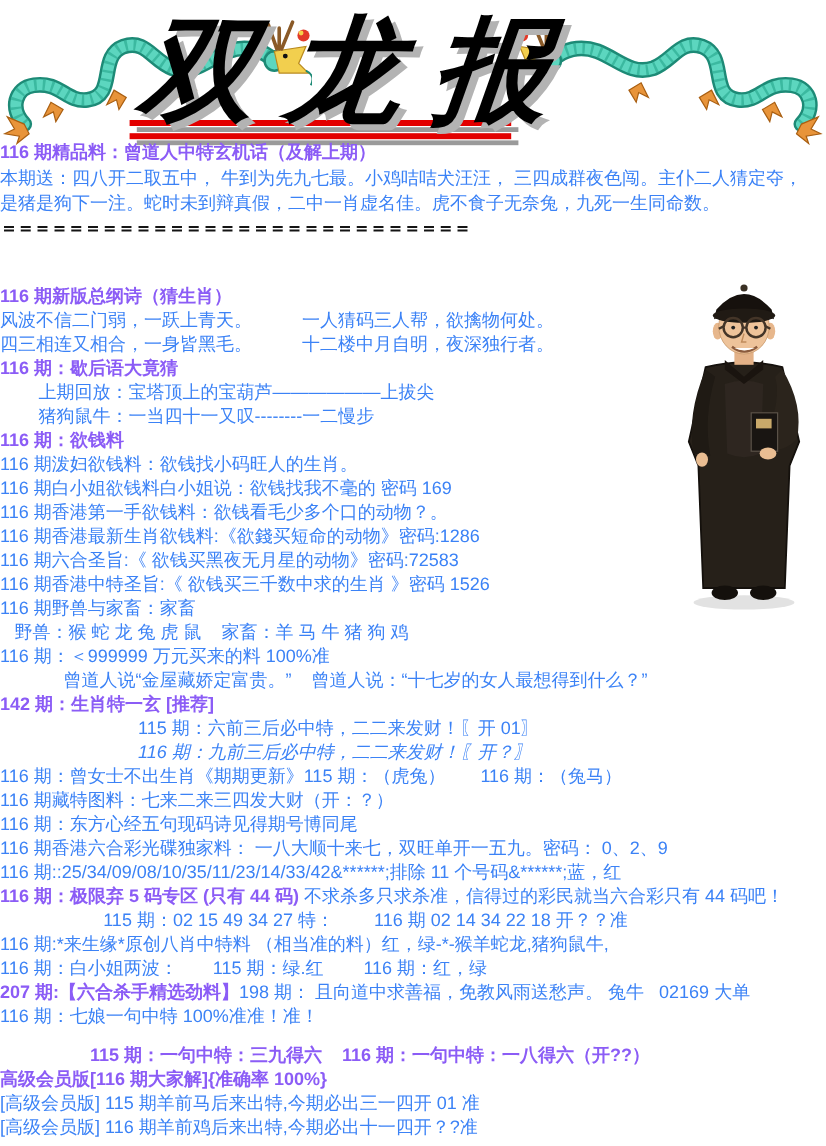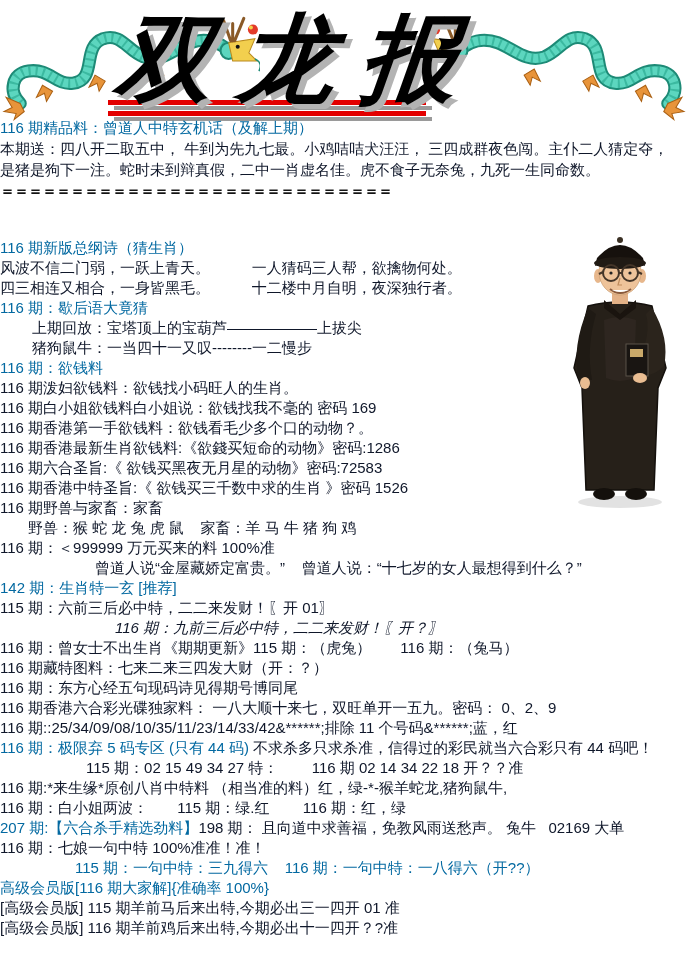--- a/index.html
+++ b/index.html
@@ -23,22 +23,22 @@
   .bar{height:5px;}
   .bar.red{background:#e30000;width:318px;}
   .bar.gray{background:#9a9a9a;height:4px;width:318px;margin-left:6px;}
   .bar + .bar{margin-top:1px;}
   
   .textblock{position:absolute;left:0;width:688px;z-index:2;}
   #section-a{top:117px;}
   #section-a .line{line-height:21px;}
   #section-b{top:238px;}
   .line{font-size:15px;line-height:20px;white-space:pre;color:#141414;}
-  .seg-black{color:#0f172a;}
-  .seg-red{color:#0369a1;font-weight:normal;}
+  .seg-black{color:#3b82f6;}
+  .seg-red{color:#8b5cf6;font-weight:bold;}
   .seg-eq{color:#141414;letter-spacing:-1px;font-weight:bold;}
   
   .portrait{position:absolute;left:552px;top:228px;width:136px;height:282px;z-index:2;}
 </style>
 </head>
 <body>
 
 <div>
 
   <svg class="dragon left" viewBox="0 0 255 108">
@@ -137,34 +137,34 @@
     <div class="line" style="padding-left: 32px;"><span class="seg-black">上期回放：宝塔顶上的宝葫芦——————上拔尖</span></div>
     <div class="line" style="padding-left: 32px;"><span class="seg-black">猪狗鼠牛：一当四十一又叹--------一二慢步</span></div>
     <div class="line"><span class="seg-red">116 期：欲钱料</span></div>
     <div class="line"><span class="seg-black">116 期泼妇欲钱料：欲钱找小码旺人的生肖。</span></div>
     <div class="line"><span class="seg-black">116 期白小姐欲钱料白小姐说：欲钱找我不毫的 密码 169</span></div>
     <div class="line"><span class="seg-black">116 期香港第一手欲钱料：欲钱看毛少多个口的动物？。</span></div>
     <div class="line"><span class="seg-black">116 期香港最新生肖欲钱料:《欲錢买短命的动物》密码:1286</span></div>
     <div class="line"><span class="seg-black">116 期六合圣旨:《 欲钱买黑夜无月星的动物》密码:72583</span></div>
     <div class="line"><span class="seg-black">116 期香港中特圣旨:《 欲钱买三千数中求的生肖 》密码 1526</span></div>
     <div class="line"><span class="seg-black">116 期野兽与家畜：家畜</span></div>
-    <div class="line" style="padding-left: 28px;"><span class="seg-black">野兽：猴 蛇 龙 兔 虎 鼠    家畜：羊 马 牛 猪 狗 鸡</span></div>
+    <div class="line" style="padding-left: 12px;"><span class="seg-black">野兽：猴 蛇 龙 兔 虎 鼠    家畜：羊 马 牛 猪 狗 鸡</span></div>
     <div class="line"><span class="seg-black">116 期：＜999999 万元买来的料 100%准</span></div>
-    <div class="line" style="padding-left: 95px;"><span class="seg-black">曾道人说“金屋藏娇定富贵。”    曾道人说：“十七岁的女人最想得到什么？”</span></div>
+    <div class="line" style="padding-left: 53px;"><span class="seg-black">曾道人说“金屋藏娇定富贵。”    曾道人说：“十七岁的女人最想得到什么？”</span></div>
     <div class="line"><span class="seg-red">142 期：生肖特一玄 [推荐]</span></div>
-    <div class="line" style=""><span class="seg-black">115 期：六前三后必中特，二二来发财！〖开 01〗</span></div>
+    <div class="line" style="padding-left: 115px;"><span class="seg-black">115 期：六前三后必中特，二二来发财！〖开 01〗</span></div>
     <div class="line" style="padding-left: 115px; font-style: italic;"><span class="seg-black">116 期：九前三后必中特，二二来发财！〖开？〗</span></div>
     <div class="line"><span class="seg-black">116 期：曾女士不出生肖《期期更新》115 期：（虎兔）       116 期：（兔马）</span></div>
     <div class="line"><span class="seg-black">116 期藏特图料：七来二来三四发大财（开：？）</span></div>
     <div class="line"><span class="seg-black">116 期：东方心经五句现码诗见得期号博同尾</span></div>
     <div class="line"><span class="seg-black">116 期香港六合彩光碟独家料： 一八大顺十来七，双旺单开一五九。密码： 0、2、9</span></div>
     <div class="line"><span class="seg-black">116 期::25/34/09/08/10/35/11/23/14/33/42&amp;******;排除 11 个号码&amp;******;蓝，红</span></div>
     <div class="line"><span class="seg-red">116 期：极限弃 5 码专区 (只有 44 码) </span><span class="seg-black">不求杀多只求杀准，信得过的彩民就当六合彩只有 44 码吧！</span></div>
     <div class="line" style="padding-left: 86px;"><span class="seg-black">115 期：02 15 49 34 27 特：        116 期 02 14 34 22 18 开？？准</span></div>
     <div class="line"><span class="seg-black">116 期:*来生缘*原创八肖中特料 （相当准的料）红，绿-*-猴羊蛇龙,猪狗鼠牛,</span></div>
     <div class="line"><span class="seg-black">116 期：白小姐两波：       115 期：绿.红        116 期：红，绿</span></div>
     <div class="line"><span class="seg-red">207 期:【六合杀手精选劲料】</span><span class="seg-black">198 期： 且向道中求善福，免教风雨送愁声。 兔牛   02169 大单</span></div>
     <div class="line"><span class="seg-black">116 期：七娘一句中特 100%准准！准！</span></div>
-    <div class="line" style="padding-left: 75px;"><span class="seg-red">115 期：一句中特：三九得六    116 期：一句中特：一八得六（开??）</span></div>
+    <div class="line" style="padding-left: 75px; margin-top: 12px;"><span class="seg-red">115 期：一句中特：三九得六    116 期：一句中特：一八得六（开??）</span></div>
     <div class="line"><span class="seg-red">高级会员版[116 期大家解]{准确率 100%}</span></div>
     <div class="line"><span class="seg-black">[高级会员版] 115 期羊前马后来出特,今期必出三一四开 01 准</span></div>
     <div class="line"><span class="seg-black">[高级会员版] 116 期羊前鸡后来出特,今期必出十一四开？?准</span></div>
   </div>
 
 </body></html>

